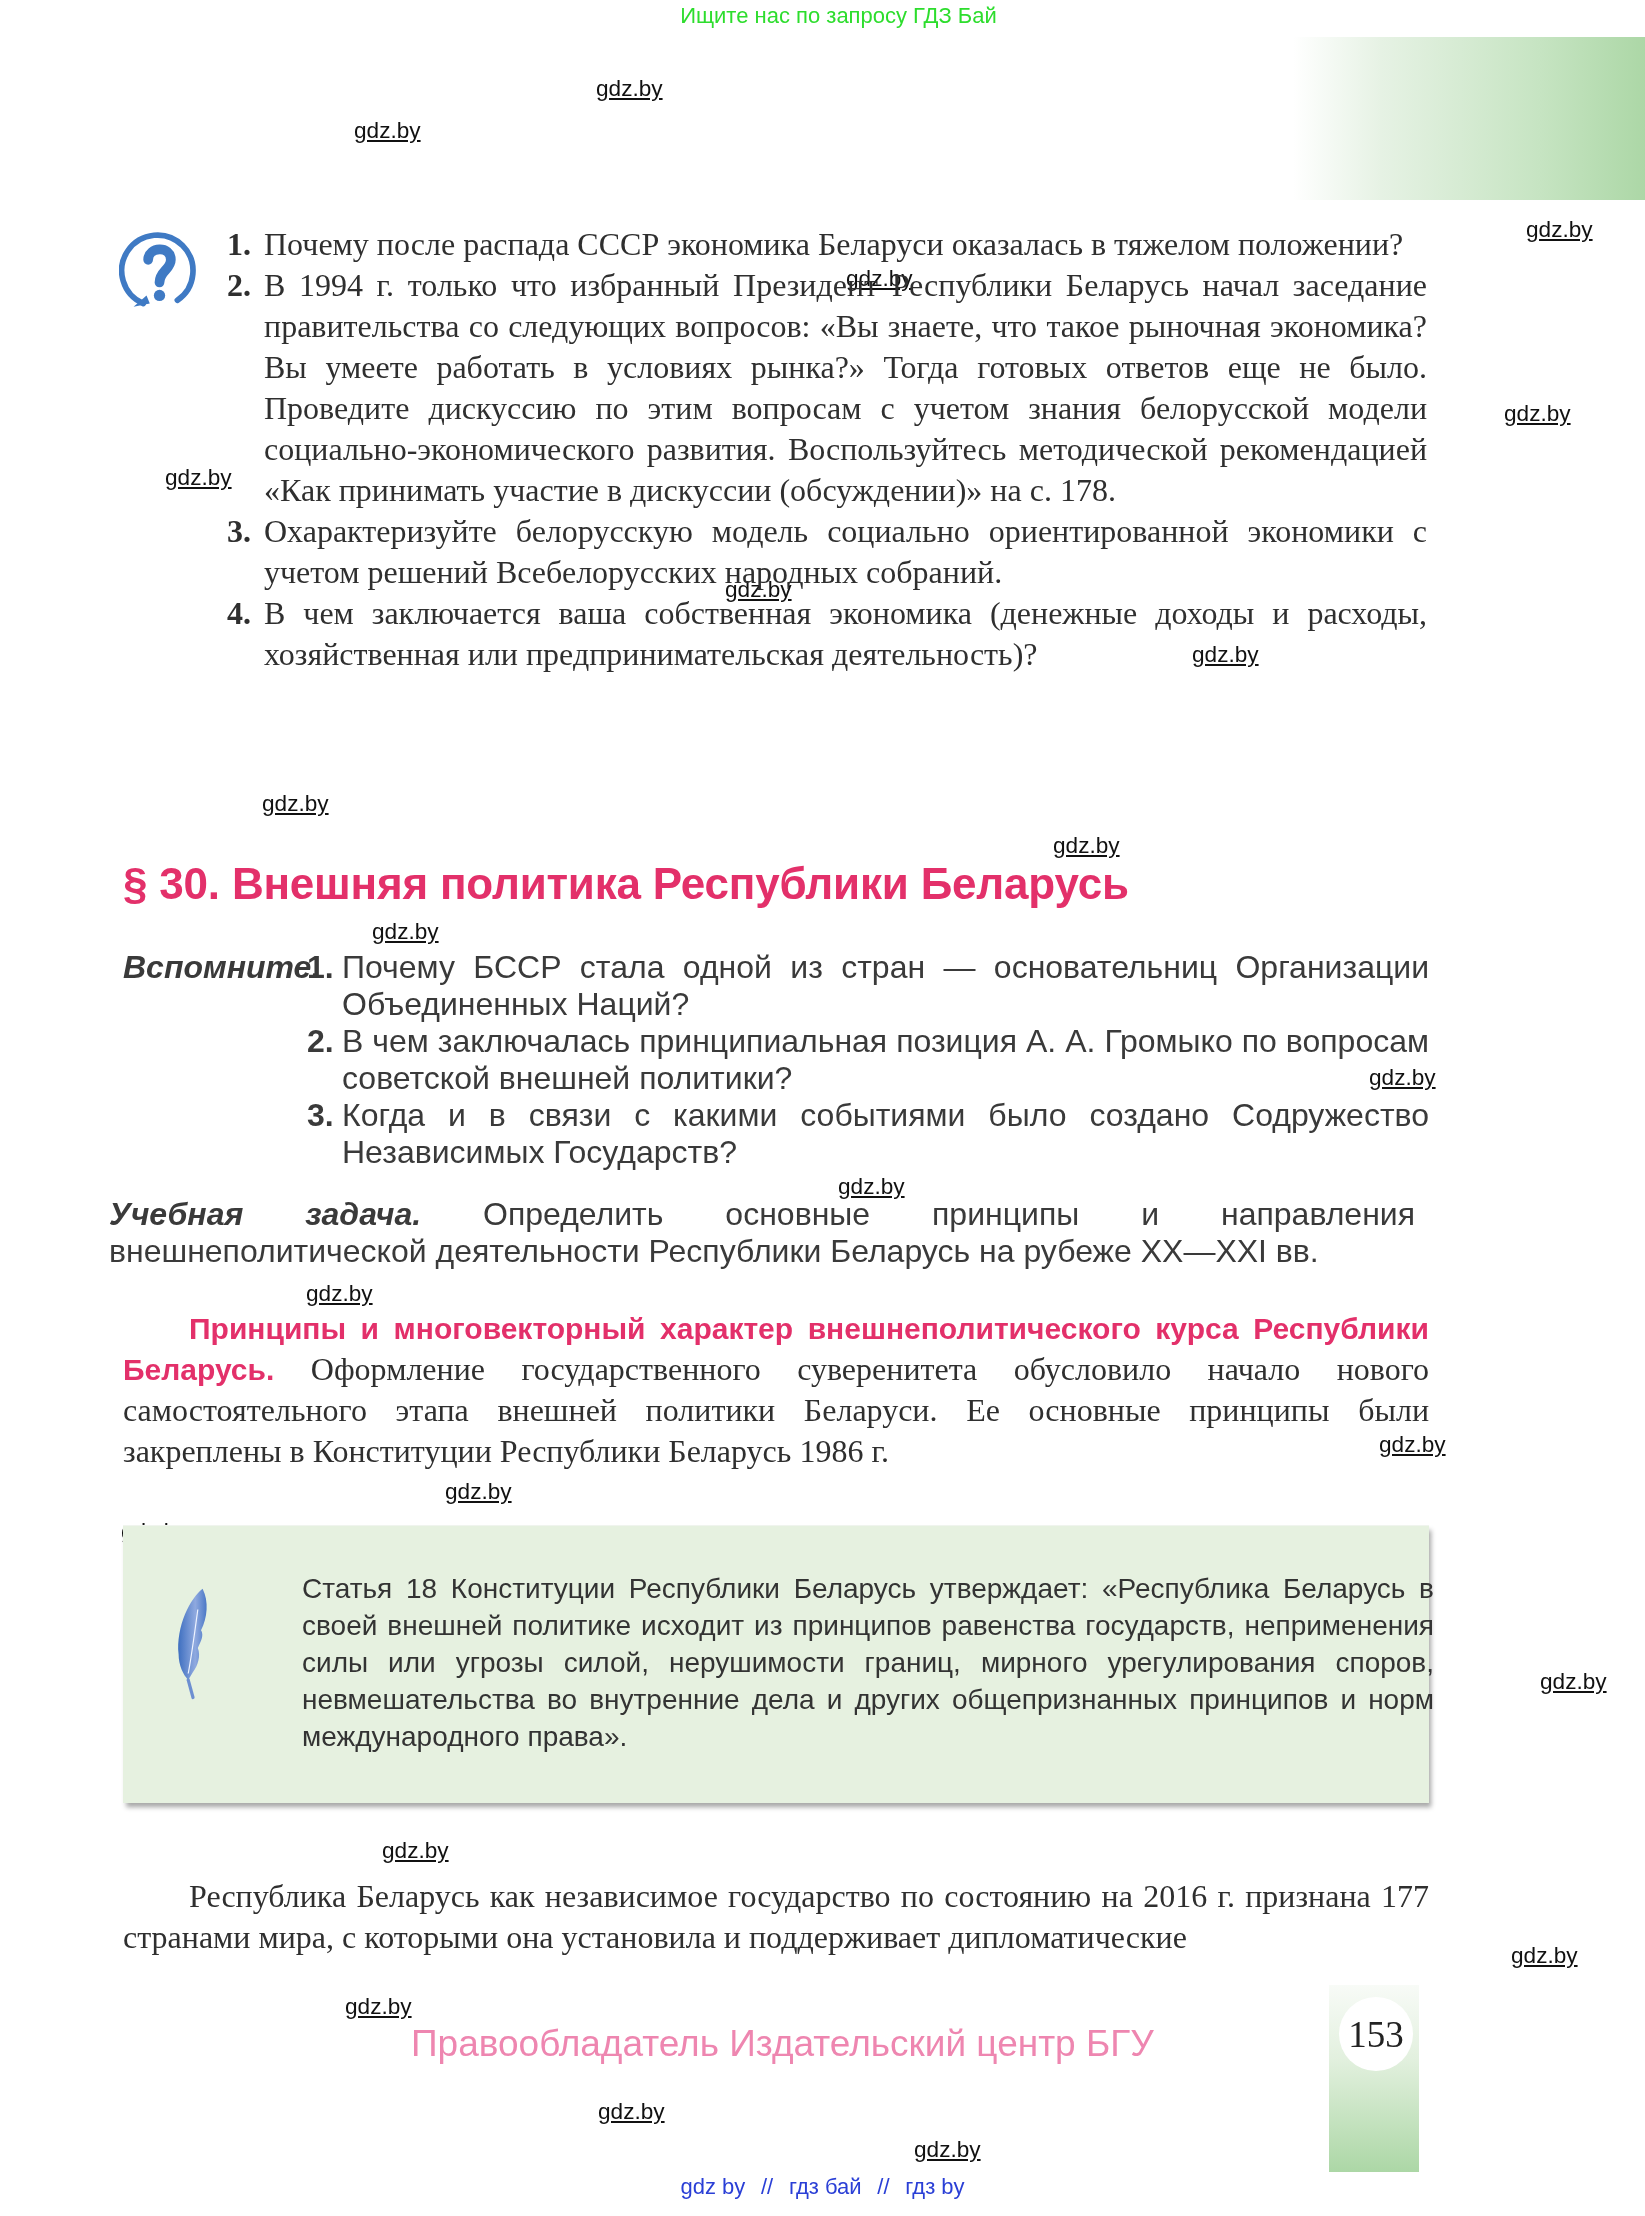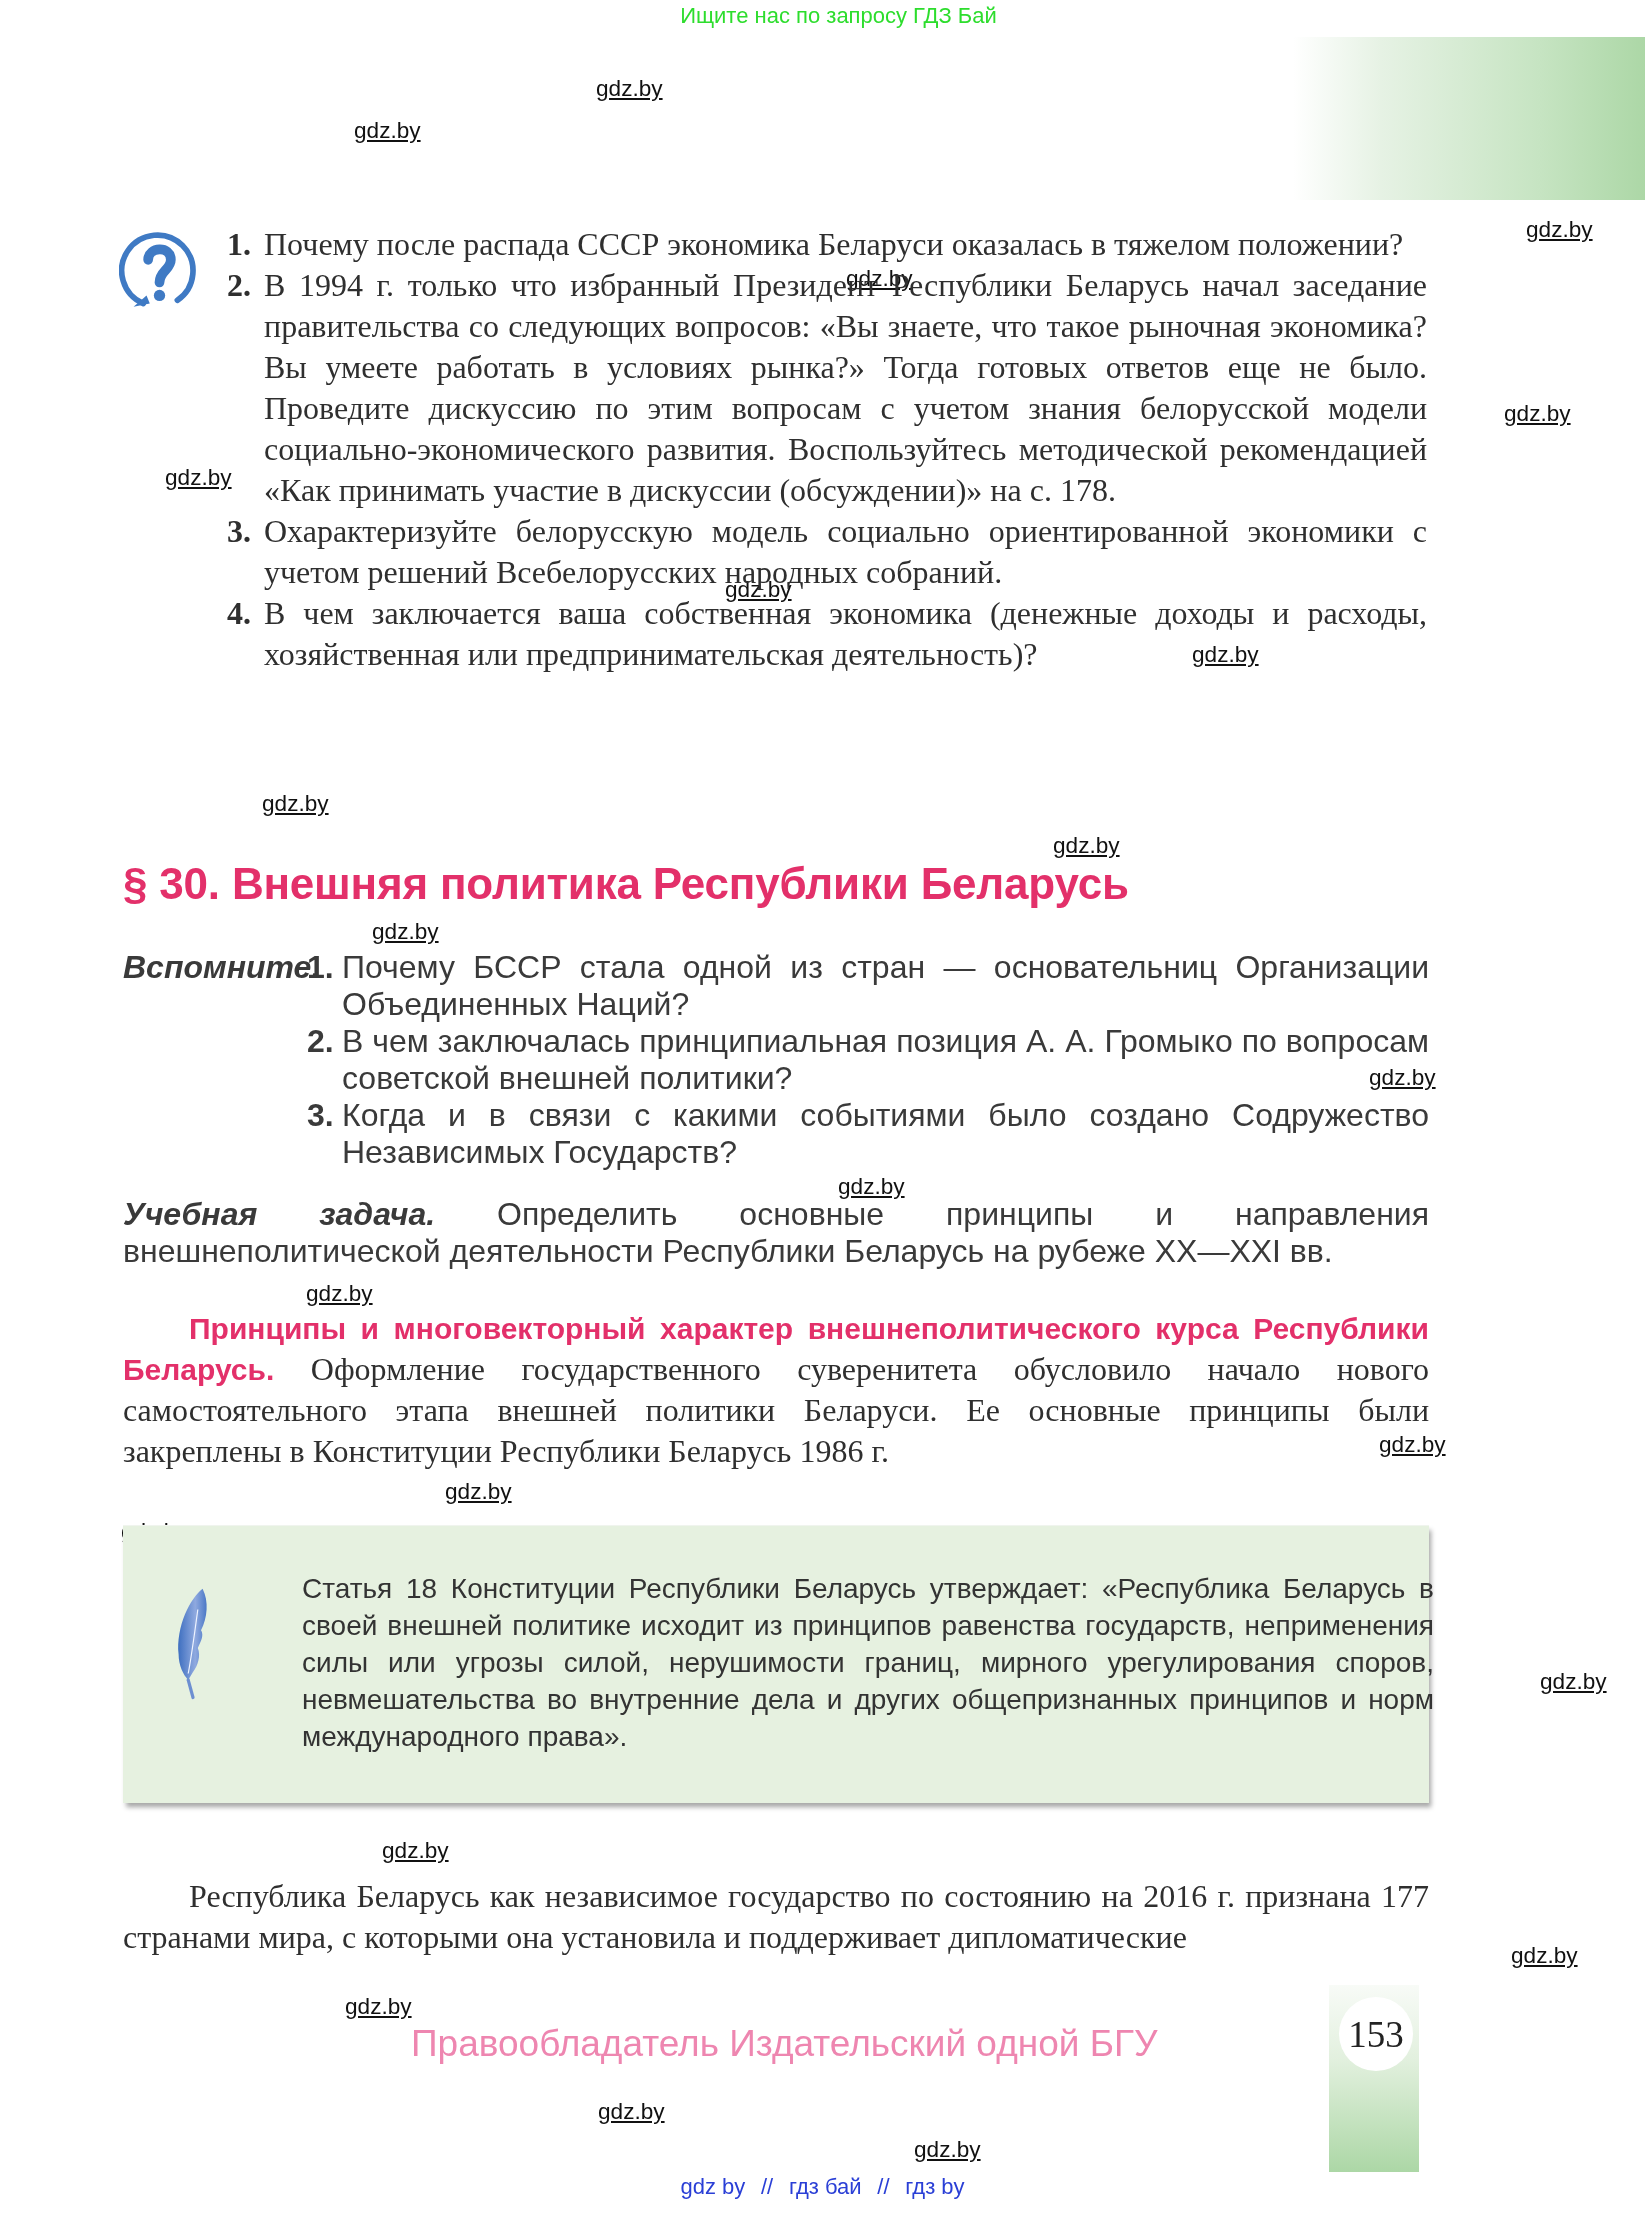--- a/index.html
+++ b/index.html
@@ -22,21 +22,21 @@
     .qnum { position: absolute; left: 0; top: 0; font-weight: bold; color: #2f2f2f; }
 
     .section-title { top: 859px; left: 123px; font-family: "Liberation Sans", sans-serif; font-weight: bold; font-size: 44px; color: #e3306a; white-space: nowrap; letter-spacing: -0.2px; }
 
     .sans-block { font-family: "Liberation Sans", sans-serif; font-size: 32px; line-height: 37px; color: #3a3a3a; }
     .recall { top: 949px; left: 123px; width: 1306px; }
     .recall-label { position: absolute; left: 0; top: 0; font-style: italic; font-weight: bold; color: #3a3a3a; }
     .recall-item { position: relative; padding-left: 219px; text-align: justify; }
     .recall-num { position: absolute; left: 184px; top: 0; font-weight: bold; }
 
-    .task { top: 1196px; left: 123px; width: 1306px; text-align: justify; }
+    .task { top: 1196px; left: 109px; width: 1306px; text-align: justify; }
     .task-label { font-style: italic; font-weight: bold; }
 
     .subsec { top: 1308px; left: 123px; width: 1306px; font-family: "Liberation Serif", serif; font-size: 32px; line-height: 41px; color: #2f2f2f; text-align: justify; text-indent: 66px; }
     .subsec-head { font-family: "Liberation Sans", sans-serif; font-weight: bold; font-size: 30px; color: #e3306a; }
 
     .quote-box { top: 1525px; left: 123px; width: 1306px; height: 278px; background: #e6f1e0; box-shadow: 3.2px 4.8px 4.8px rgba(0,0,0,0.35); border-top: 1.6px solid #f0f4ee; }
     .feather { top: 1585px; left: 161px; width: 56px; height: 121px; }
     .quote-text { top: 1570px; left: 266px; width: 1132px; font-family: "Liberation Sans", sans-serif; font-size: 28px; line-height: 37px; color: #333; text-align: justify; margin-left: 36px; }
 
     .para { top: 1876px; left: 123px; width: 1306px; font-family: "Liberation Serif", serif; font-size: 32px; line-height: 41px; color: #2f2f2f; text-align: justify; text-indent: 66px; }
@@ -150,21 +150,21 @@
     <path d="M34 118 L40 140" stroke="#6d8fd1" stroke-width="4" stroke-linecap="round"></path>
   </svg>
 </div>
 <div class="abs quote-text">Статья 18 Конституции Республики Беларусь утверждает: «Республика Беларусь в своей внешней политике исходит из принципов равенства государств, неприменения силы или угрозы силой, нерушимости границ, мирного урегулирования споров, невмешательства во внутренние дела и других общепризнанных принципов и норм международного права».</div>
 
 <div class="abs para">Республика Беларусь как независимое государство по состоянию на 2016 г. признана 177 странами мира, с которыми она установила и поддерживает дипломатические</div>
 
 <div class="abs page-tab"></div>
 <div class="abs page-circle">153</div>
 
-<div class="abs copyright">Правообладатель Издательский одной БГУ</div>
+<div class="abs copyright">Правообладатель Издательский центр БГУ</div>
 
 <div class="abs footer-links">
   <span>gdz by</span>
   <span>//</span>
   <span>гдз бай</span>
   <span>//</span>
   <span>гдз by</span>
 </div>
 
 

